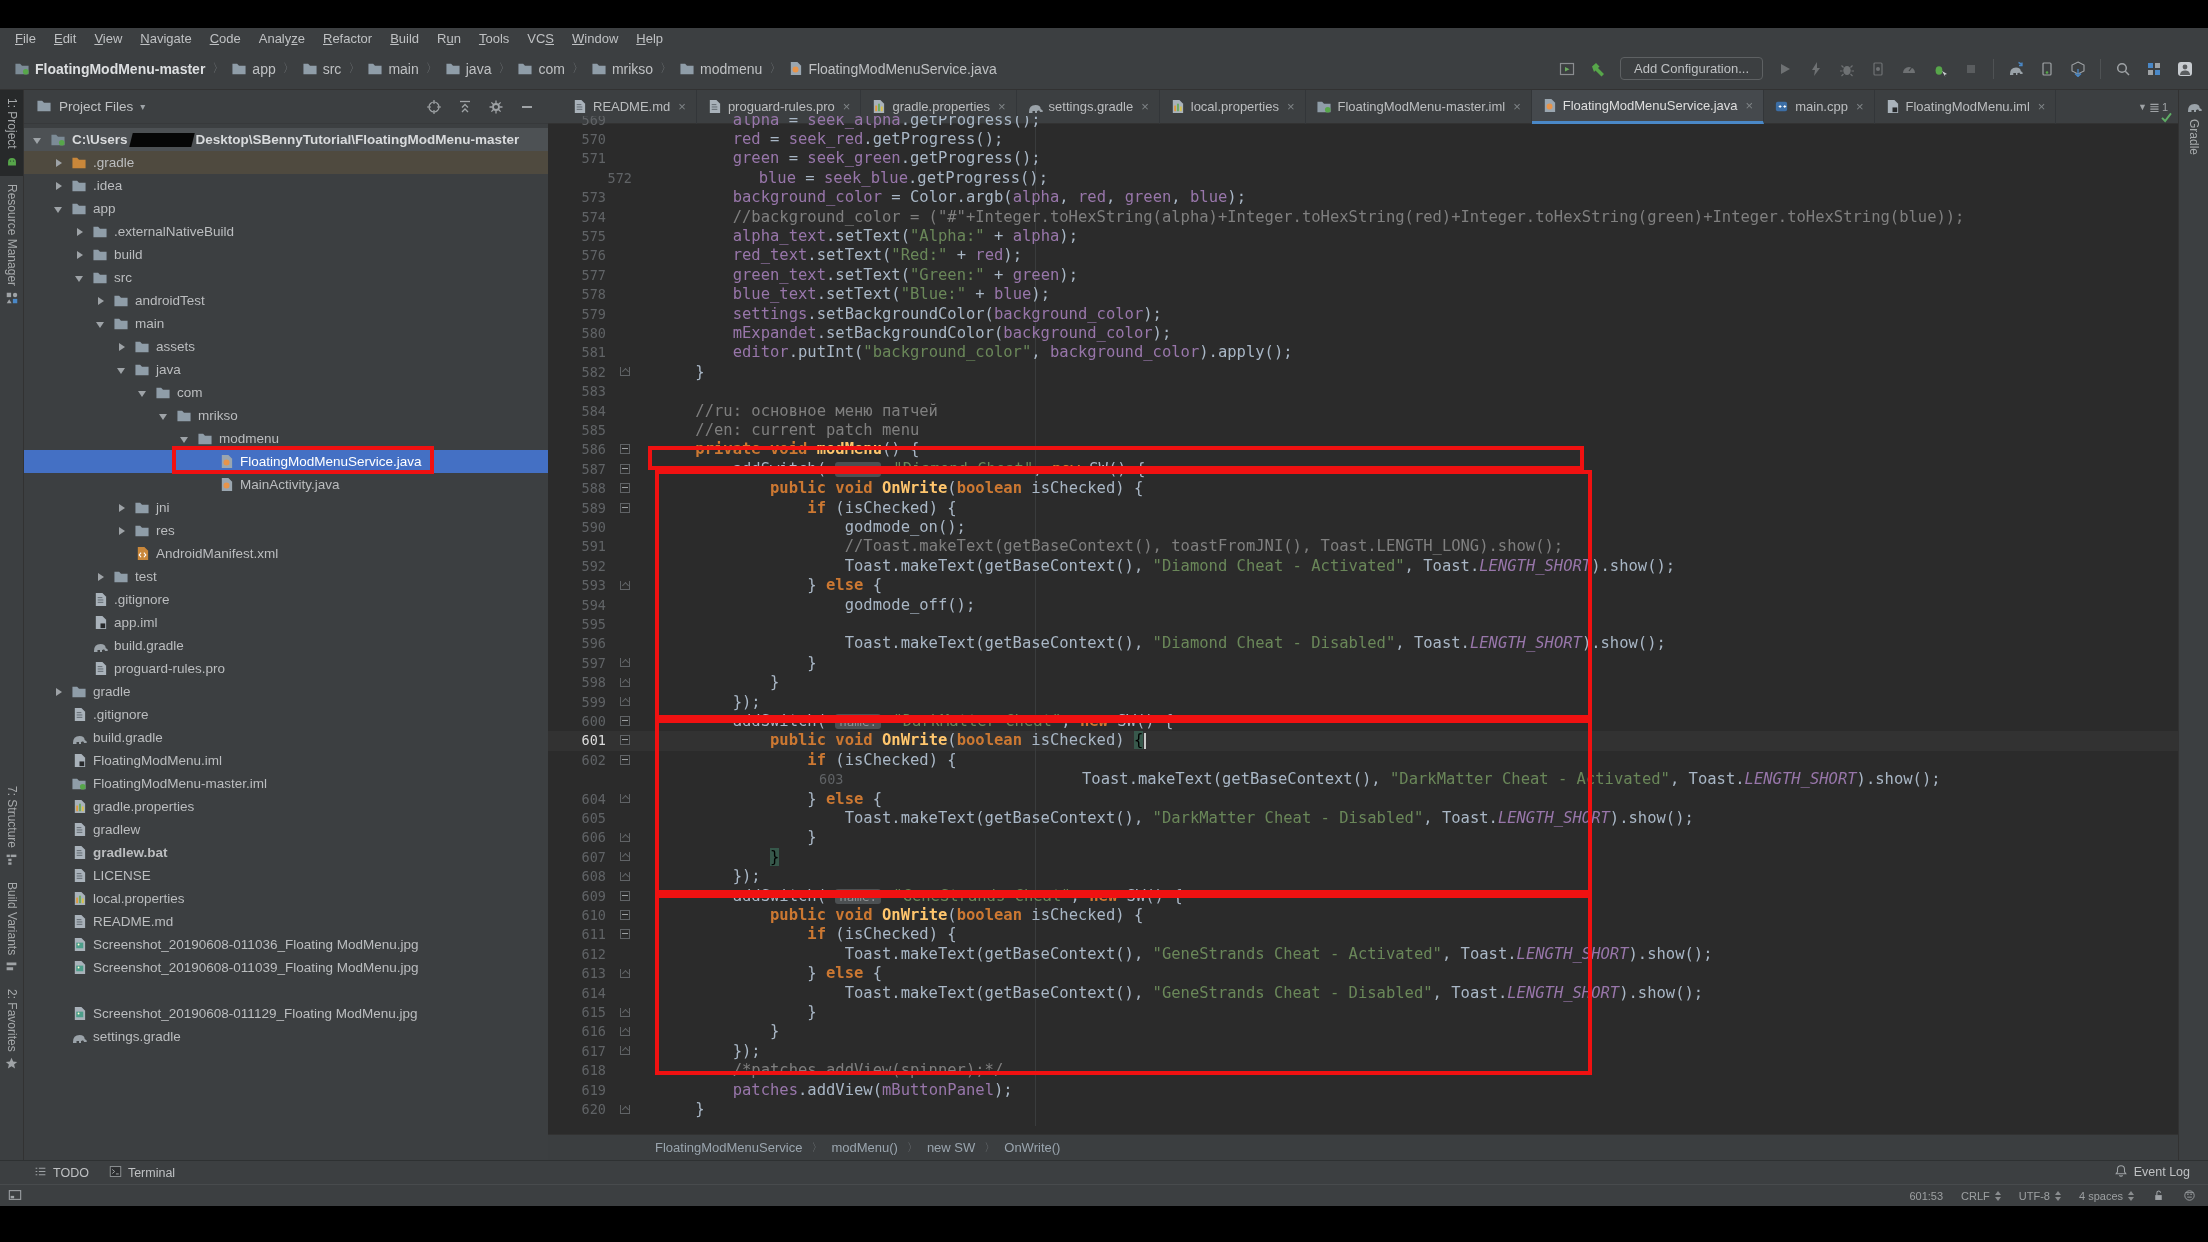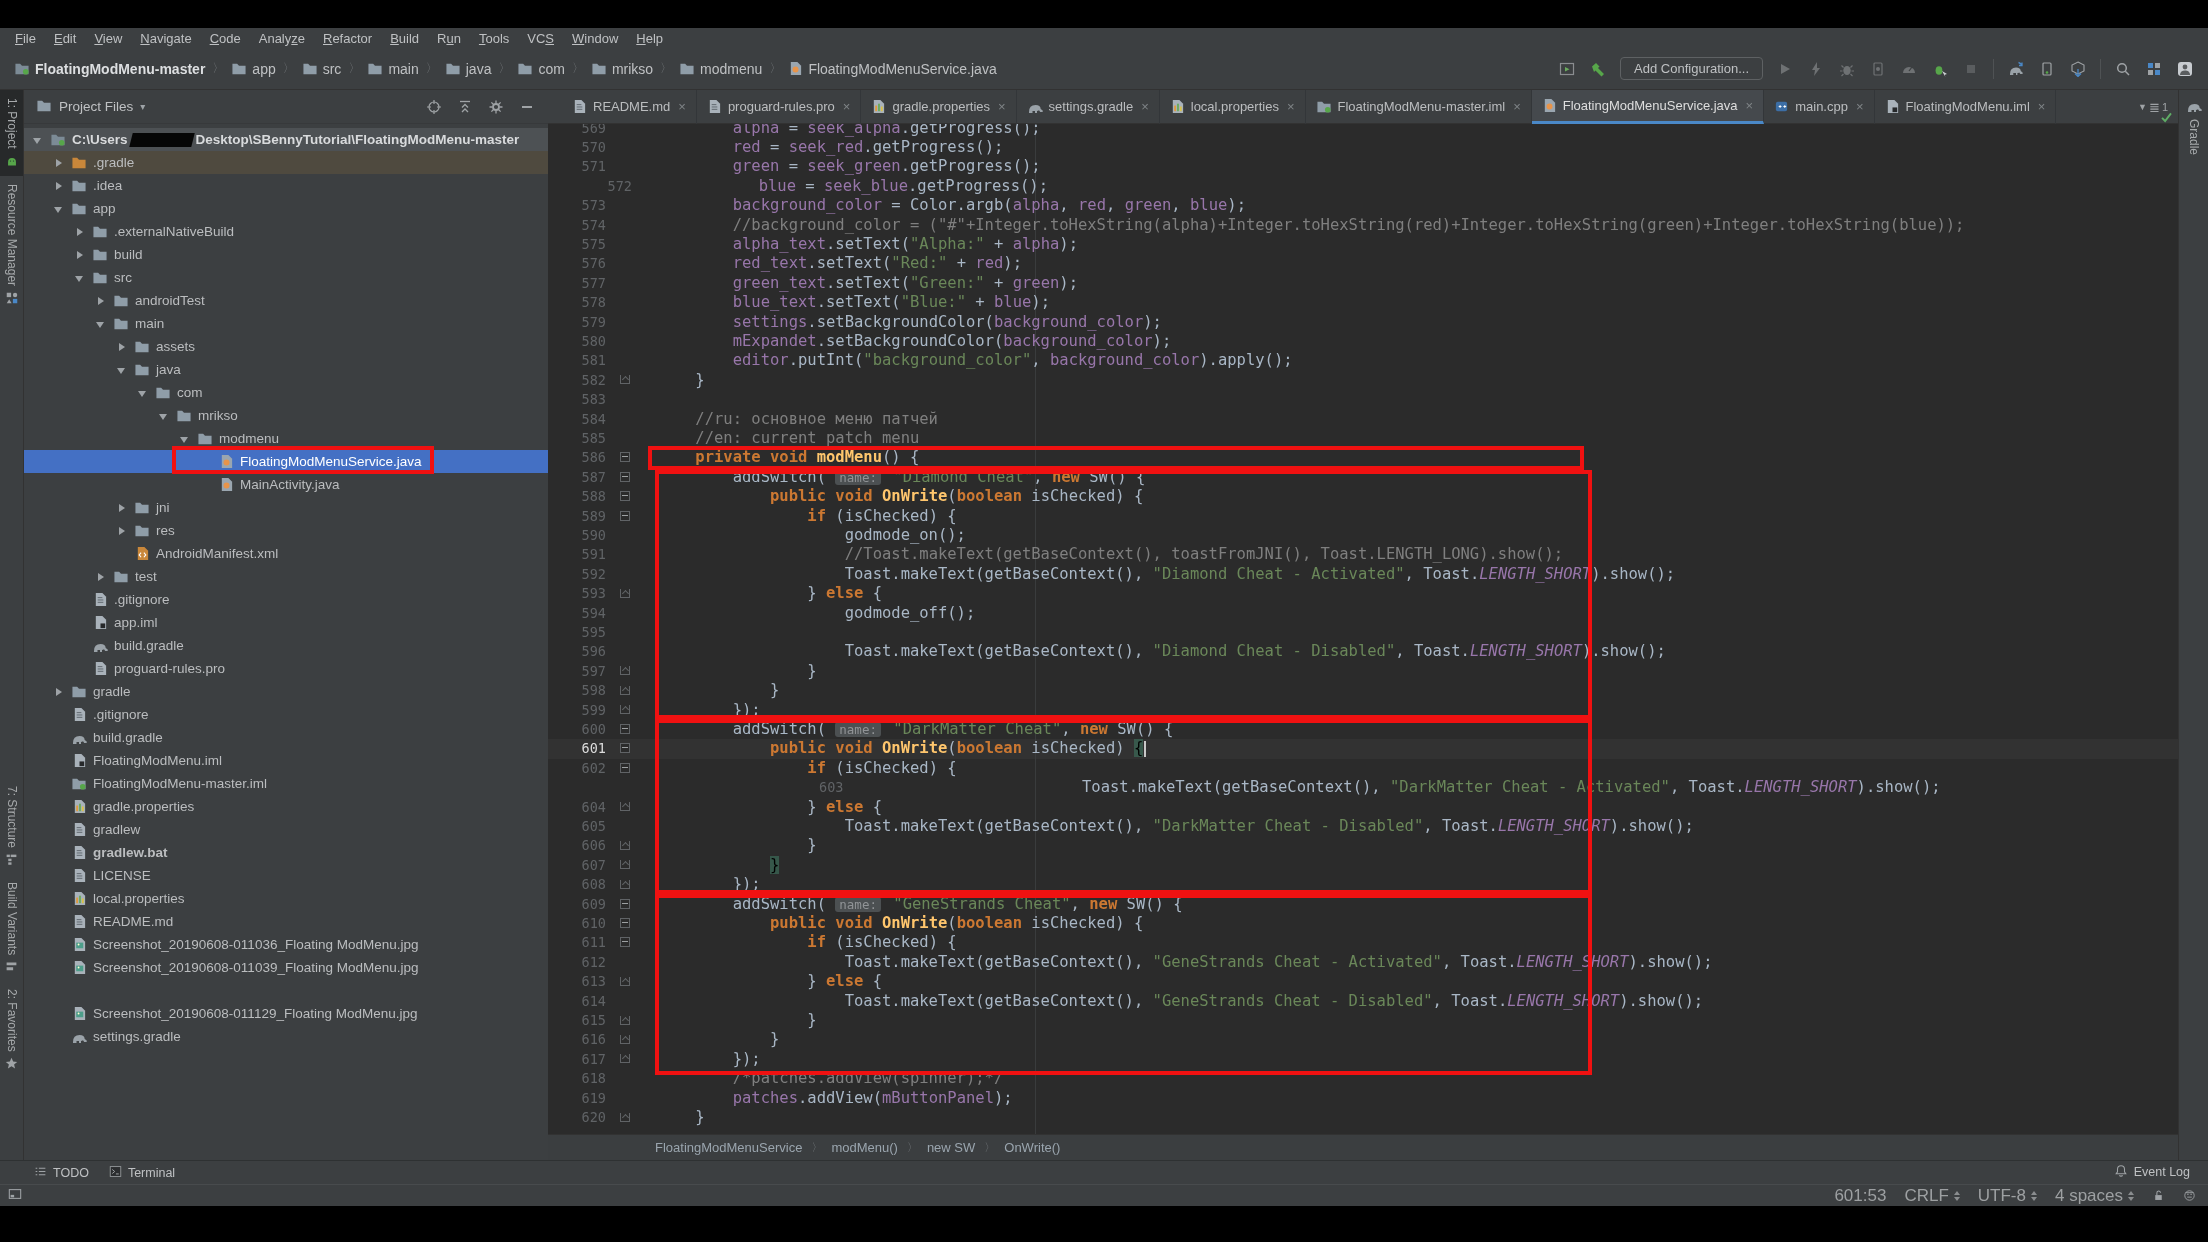--- a/index.html
+++ b/index.html
@@ -53,21 +53,21 @@
   
   #editor{left:548px;top:90px;width:1630px;height:1070px;background:#2b2b2b;}
   #tabbar{position:absolute;left:0;top:0;width:100%;height:34px;background:#3c3f41;border-bottom:1px solid #323232;
           display:flex;align-items:center;box-sizing:border-box;padding-left:14px;}
   .tab{height:34px;display:flex;align-items:center;gap:6px;padding:0 10px;font-size:13px;color:#bbbdbf;
        border-right:1px solid #333639;cursor:pointer;box-sizing:border-box;white-space:nowrap;}
   .tab.active{background:#45494d;color:#dedede;border-bottom:3px solid #4a88c7;}
   .tab .close{color:#7f8487;font-size:13px;margin-left:2px;}
   #tab-overflow{position:absolute;right:10px;top:0;height:34px;display:flex;align-items:center;gap:2px;
                 color:#9fa3a6;font-size:12px;cursor:pointer;}
-  #code-area{position:absolute;left:0;top:34px;width:100%;height:1010px;overflow:hidden;}
+  #code-area{position:absolute;left:0;top:26px;width:100%;height:1010px;overflow:hidden;}
   #cur-line{position:absolute;left:0;right:0;height:20px;background:#323232;}
   #guide{position:absolute;top:0;bottom:0;width:1px;background:#3a3c3d;}
   .cl{position:absolute;left:0;right:0;height:19.4px;display:flex;align-items:center;}
   .ln{width:58px;text-align:right;padding-right:8px;flex:none;font-family:"DejaVu Sans Mono",monospace;
       font-size:13.5px;color:#606366;}
   .cl.current .ln{color:#dcdcdc;}
   .mkc{width:22px;flex:none;display:flex;align-items:center;justify-content:center;height:100%;}
   .mk-o{width:8px;height:8px;border:1px solid #606366;background:#2b2b2b;position:relative;}
   .mk-o::after{content:"";position:absolute;left:1px;top:3px;width:6px;height:1px;background:#9da0a2;}
   .mk-c{width:8px;height:8px;border:1px solid #606366;border-top:none;position:relative;}
@@ -84,21 +84,21 @@
                  display:flex;align-items:center;padding-left:107px;box-sizing:border-box;font-size:13px;color:#9aa5ae;}
   #ed-breadcrumb .sep{color:#6f7376;margin:0 9px;font-size:11px;}
   #insp-check{left:2160px;top:110px;}
   
   #todo-row{left:0;top:1160px;width:2208px;height:24px;background:#3c3f41;border-top:1px solid #2e3132;
             display:flex;align-items:center;box-sizing:border-box;font-size:12.5px;color:#bfc1c3;}
   .tw-btn{display:flex;align-items:center;gap:6px;padding:0 10px;height:100%;cursor:pointer;}
   #event-log{position:absolute;right:18px;top:1160px;height:24px;display:flex;align-items:center;gap:6px;
              font-size:12.5px;color:#bfc1c3;cursor:pointer;}
   #status-bar{left:0;top:1184px;width:2208px;height:22px;background:#3c3f41;border-top:1px solid #484b4d;
-              display:flex;align-items:center;justify-content:space-between;box-sizing:border-box;font-size:17px;color:#9da0a2;}
+              display:flex;align-items:center;justify-content:space-between;box-sizing:border-box;font-size:11px;color:#9da0a2;}
   #status-left{display:flex;align-items:center;padding-left:8px;}
   #status-right{display:flex;align-items:center;gap:18px;padding-right:12px;}
   .st-item{display:flex;align-items:center;gap:5px;cursor:pointer;white-space:nowrap;}
   .ud{display:inline-flex;flex-direction:column;gap:2px;}
   .ud b{width:0;height:0;border-left:3px solid transparent;border-right:3px solid transparent;}
   .ud .up{border-bottom:4px solid #8a8d8f;}
   .ud .dn{border-top:4px solid #8a8d8f;}
   #bottom-black{left:0;top:1206px;width:2208px;height:36px;background:#000;}
   
   .ann{position:absolute;border:4px solid #f01111;box-sizing:border-box;z-index:60;pointer-events:none;}

